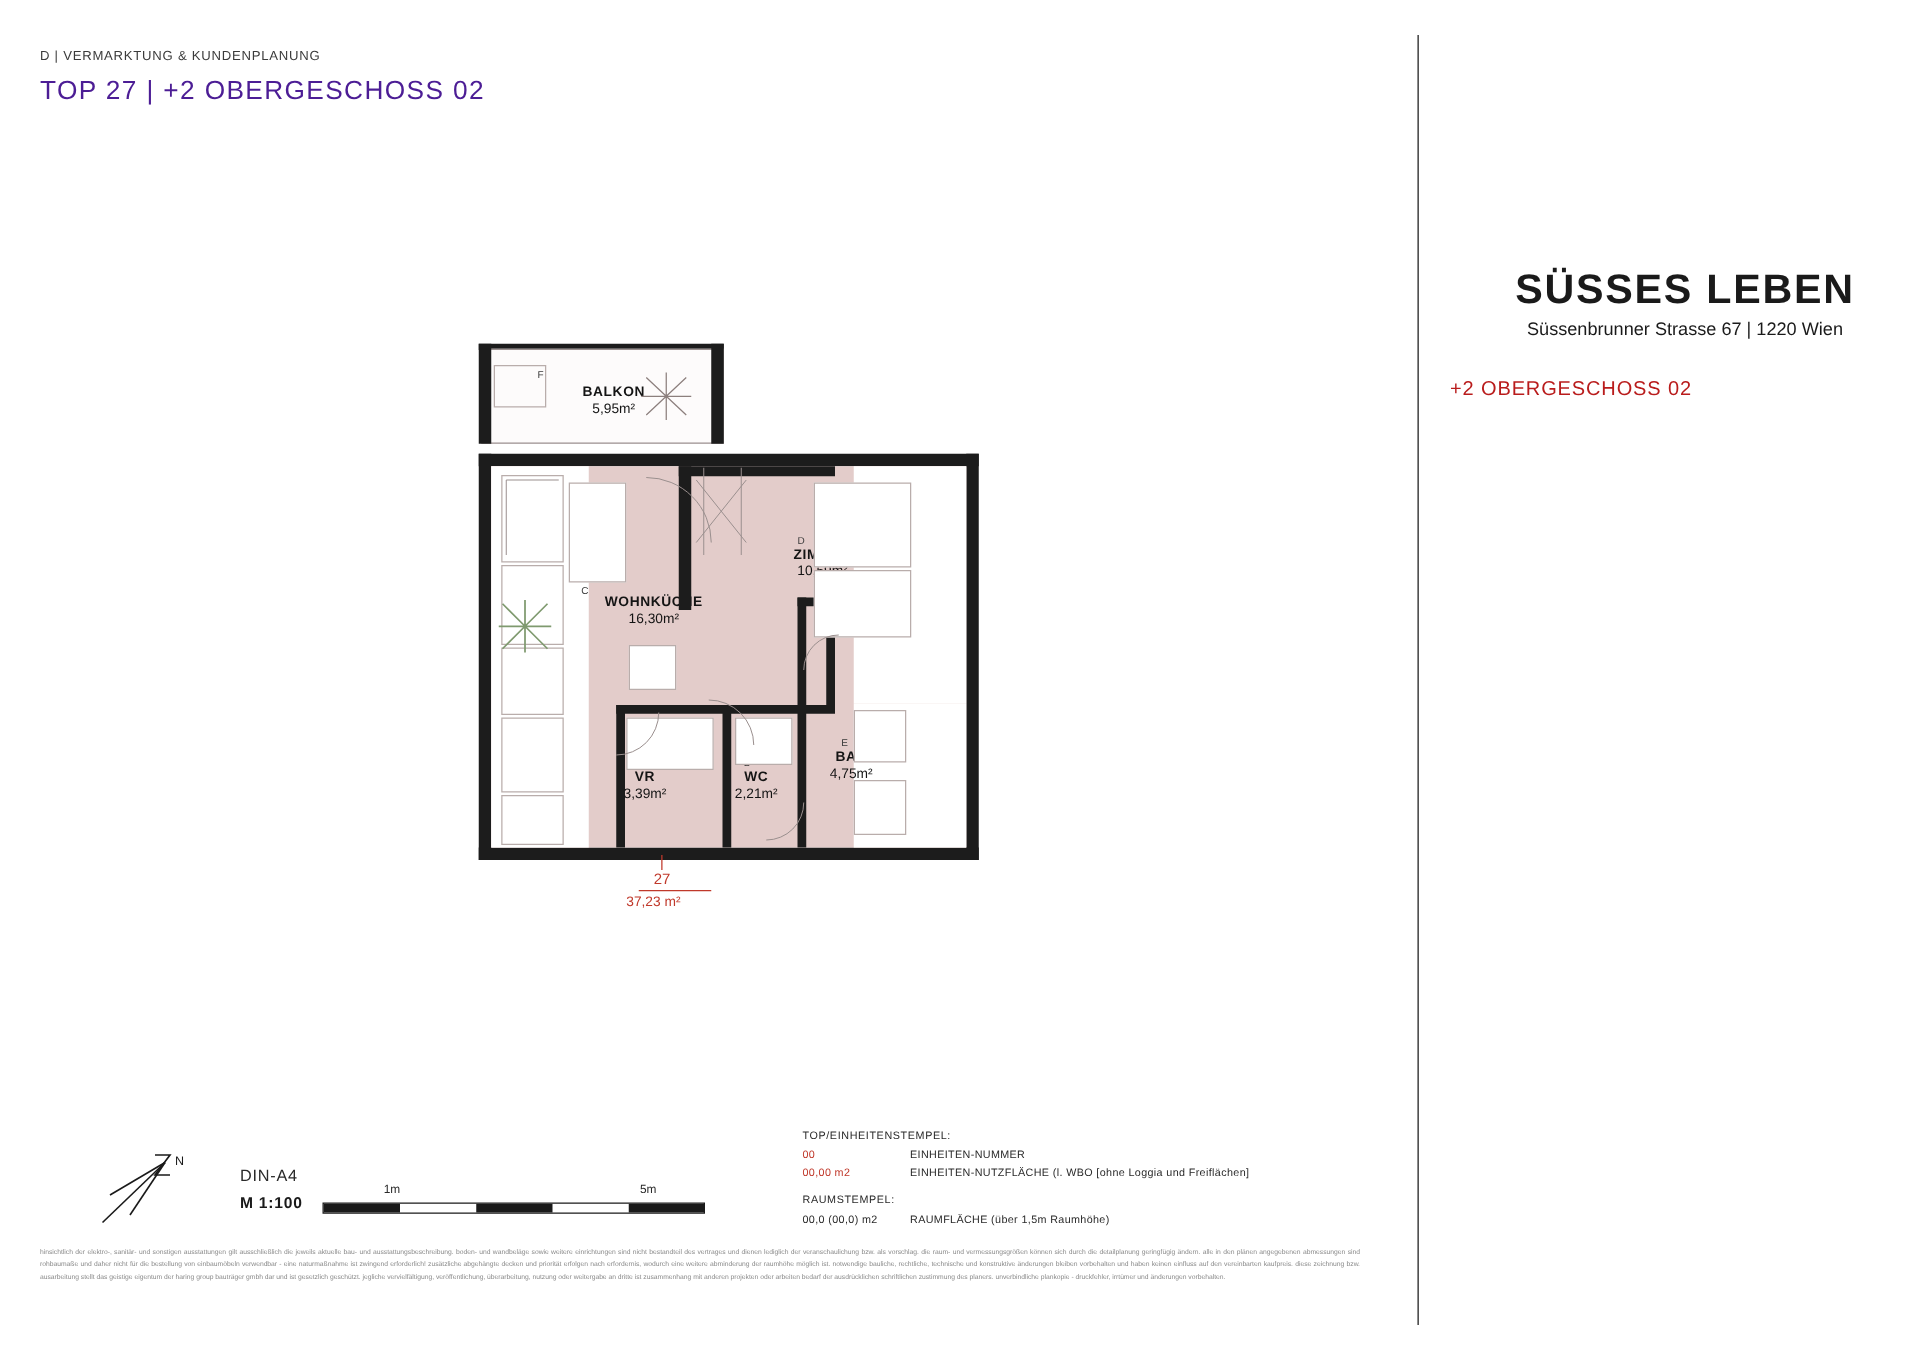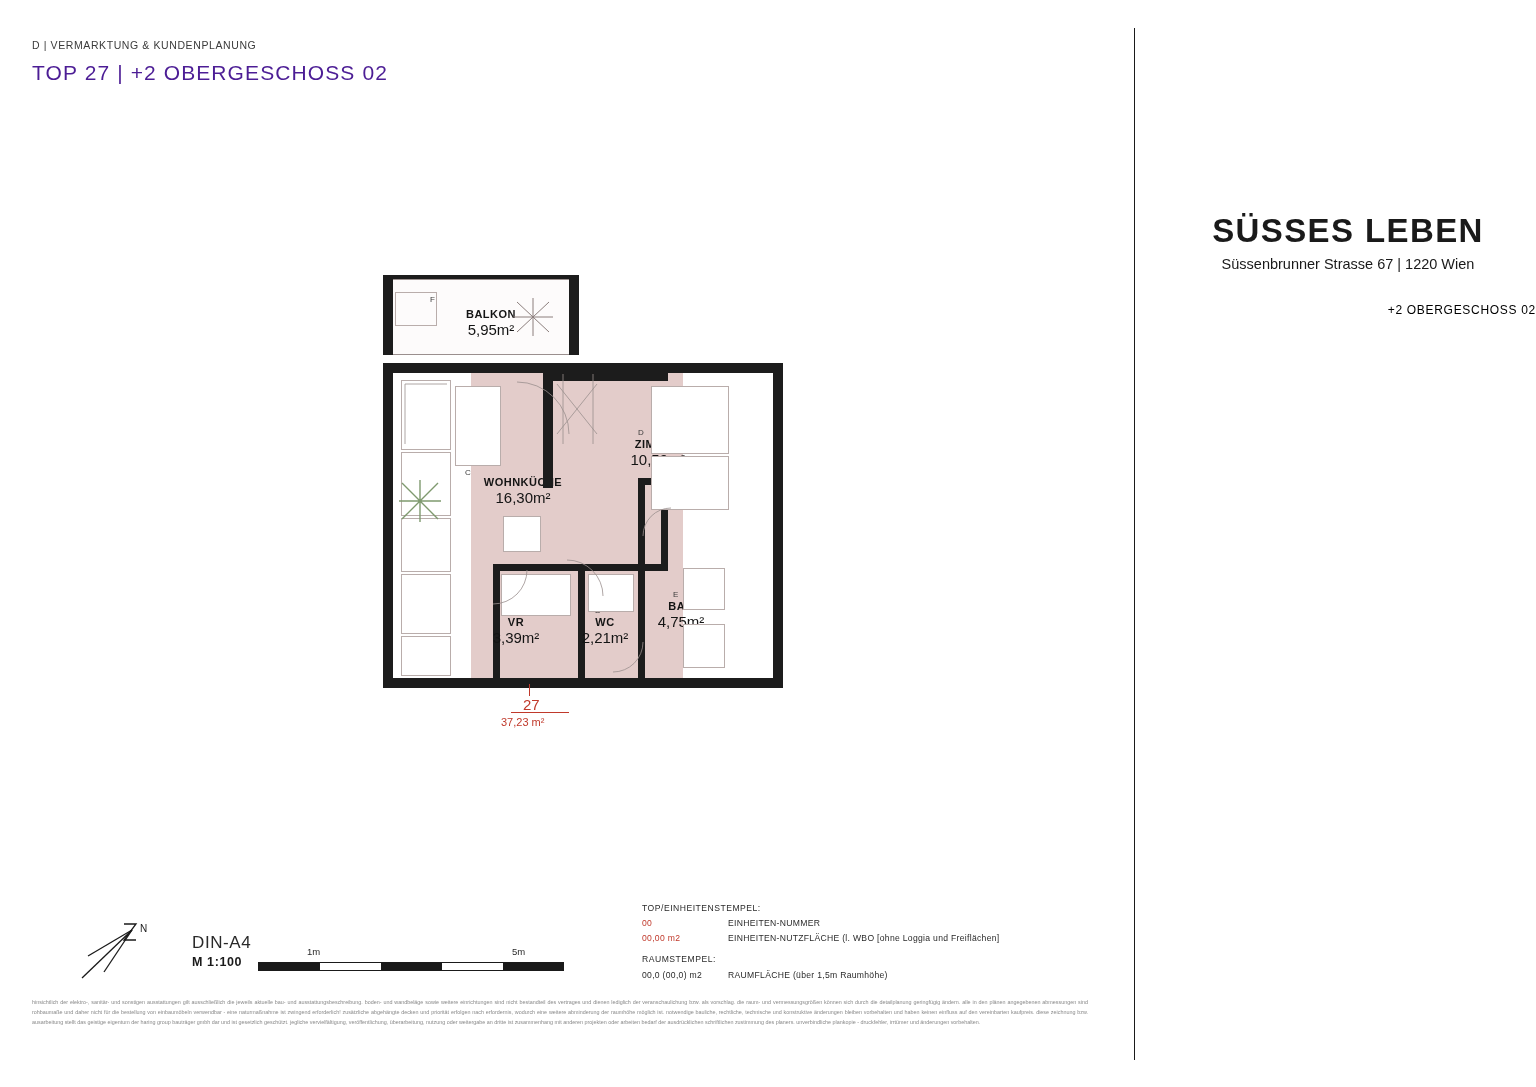--- a/index.html
+++ b/index.html
@@ -19,46 +19,46 @@
 
   .blk{position:absolute;background:#1c1c1c;}
   .thin{position:absolute;background:#2a2a2a;}
   .room{position:absolute;background:#e3ccca;}
   .white{position:absolute;background:#ffffff;}
   .ol{position:absolute;border:1px solid #9a8f8e;}
   .olthin{position:absolute;border:1px solid #b9adab;}
 
   .rlab{position:absolute;text-align:center;line-height:1.18;}
   .rlab b{display:block;font-size:11px;letter-spacing:.5px;color:#141414;}
-  .rlab span{display:block;font-size:15px;color:#141414;}
+  .rlab span{display:block;font-size:11px;color:#141414;}
   .tag{position:absolute;font-size:8px;color:#3a3a3a;}
 
-  .stamp-n{position:absolute;font-size:15px;color:#c0392b;}
+  .stamp-n{position:absolute;font-size:12px;color:#c0392b;}
   .stamp-a{position:absolute;font-size:11px;color:#c0392b;}
 
   
-  .din{position:absolute;left:192px;top:933px;font-size:17px;letter-spacing:.6px;color:#2a2a2a;}
+  .din{position:absolute;left:192px;top:933px;font-size:13px;letter-spacing:.6px;color:#2a2a2a;}
   .mm{position:absolute;left:192px;top:955px;font-size:12.5px;font-weight:bold;letter-spacing:.6px;color:#1a1a1a;}
   .sc-1m{position:absolute;left:307px;top:946px;font-size:9.5px;color:#2a2a2a;}
   .sc-5m{position:absolute;left:512px;top:946px;font-size:9.5px;color:#2a2a2a;}
   .bar{position:absolute;left:258px;top:962px;width:306px;height:9px;border:1px solid #1a1a1a;box-sizing:border-box;}
   .bar i{position:absolute;top:0;height:7px;background:#1a1a1a;}
 
   .legend{position:absolute;font-size:8.6px;color:#2a2a2a;letter-spacing:.3px;}
   .legend.red{color:#c0392b;}
   .legend.bold{letter-spacing:.5px;text-align:right;}
 
   .foot{position:absolute;left:32px;top:998px;width:1056px;font-size:5.4px;line-height:1.82;color:#8a8a8a;text-align:justify;}
 
   
   #right{position:absolute;left:1160px;top:0;width:376px;height:1087px;margin-top:16px;}
 
   .proj{position:absolute;left:0;top:196px;width:376px;text-align:center;font-size:33px;font-weight:bold;letter-spacing:1.4px;color:#1a1a1a;}
   .addr{position:absolute;left:0;top:240px;width:376px;text-align:center;font-size:14.5px;color:#1a1a1a;}
-  .floor{position:absolute;left:0;top:287px;width:376px;text-align:right;font-size:12px;letter-spacing:.7px;color:#000000;}
+  .floor{position:absolute;left:0;top:287px;width:376px;text-align:left;font-size:16px;letter-spacing:.7px;color:#b91c1c;}
   .topline{position:absolute;left:0;top:307px;width:376px;text-align:center;font-size:16px;letter-spacing:.7px;color:#1a1a1a;}
 </style>
 </head>
 <body>
 
 <div id="page">
 
   <div id="left">
 
     <div class="hdr-sub">D | VERMARKTUNG &amp; KUNDENPLANUNG</div>

